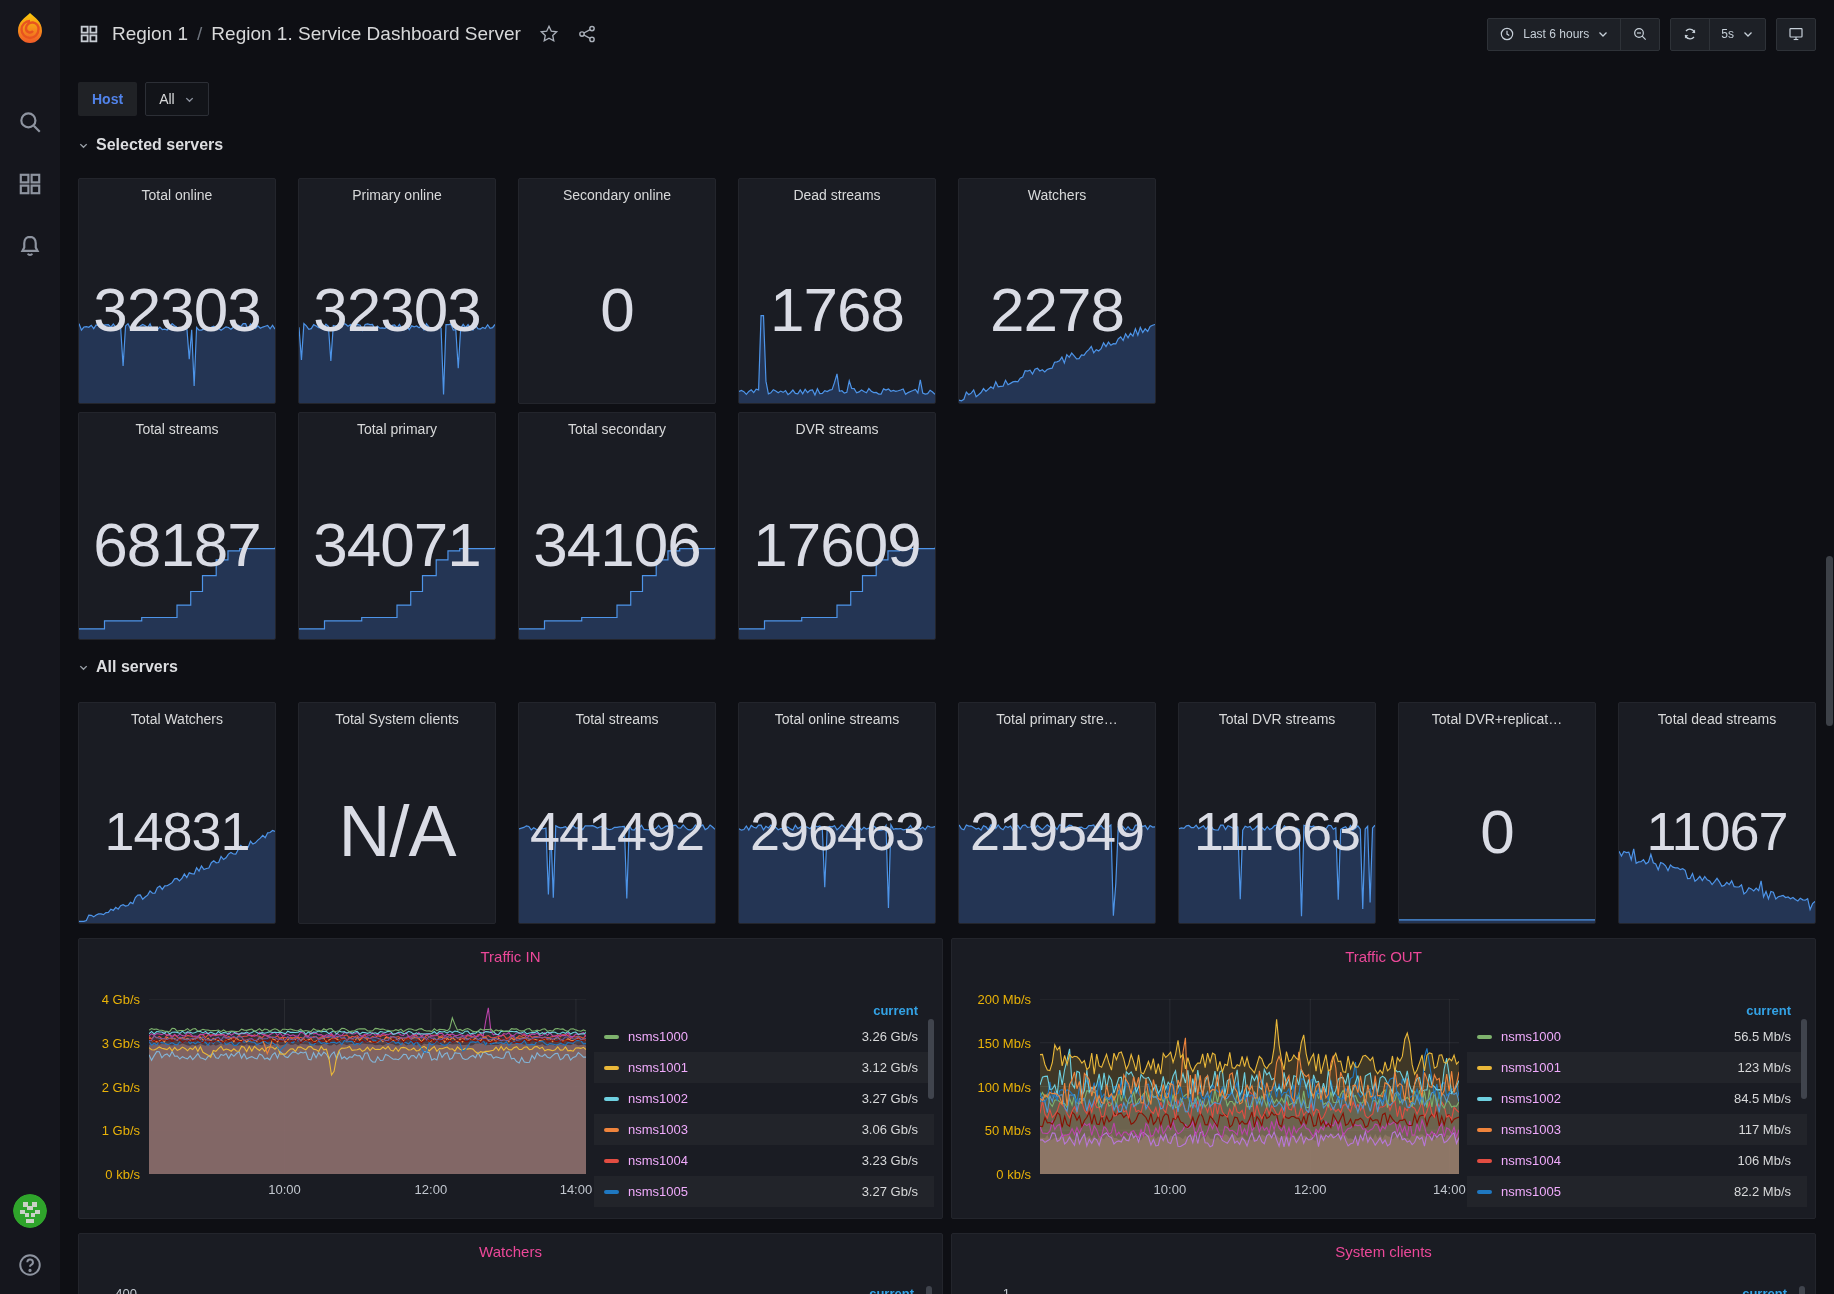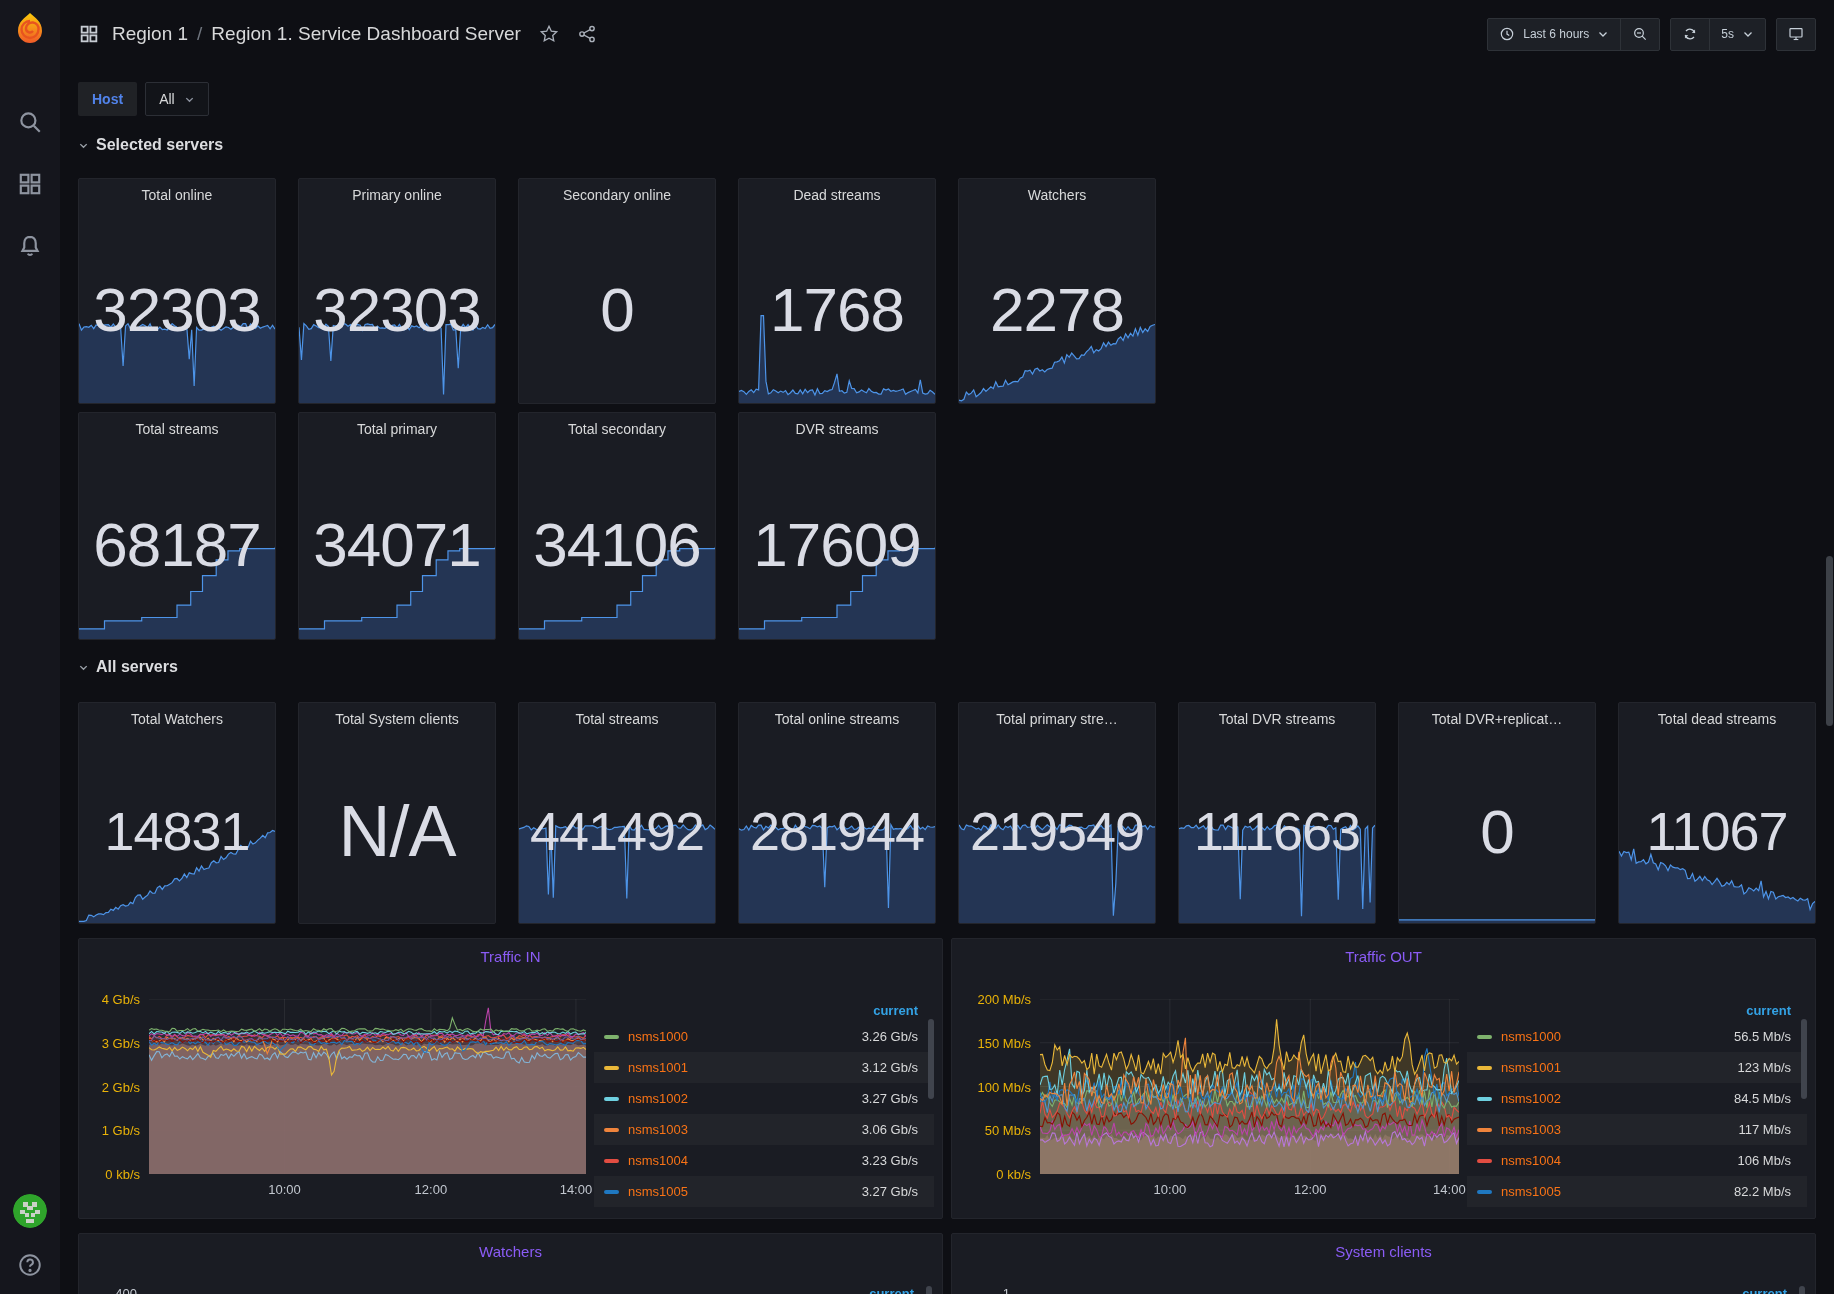--- a/index.html
+++ b/index.html
@@ -63,33 +63,33 @@
     font-size:62px;font-weight:500;color:#dadce5;letter-spacing:-1px;z-index:2;}
   .r3 .stat-value{font-size:54px;}
   .r3 .stat-value.v-lg{font-size:72px;}
   .r3 .stat-value.v-md{font-size:62px;}
   .spark{position:absolute;left:0;right:0;bottom:0;width:100%;height:46%;z-index:1;}
 
   
   .charts-grid{display:grid;grid-template-columns:1fr 1fr;gap:8px;margin-top:14px;}
   .chart-panel{height:281px;}
   .mini-panel{height:240px;}
-  .chart-title{text-align:center;font-size:15px;font-weight:500;color:#8b5cf6;padding-top:9px;cursor:pointer;}
+  .chart-title{text-align:center;font-size:15px;font-weight:500;color:#ec4899;padding-top:9px;cursor:pointer;}
   .plot{position:absolute;top:60px;bottom:44px;left:70px;width:calc(100% - 70px - 356px);}
   .plot-out .plot{left:88px;width:calc(100% - 88px - 356px);}
   .plot-svg{width:100%;height:100%;display:block;}
   .ylab{position:absolute;right:calc(100% + 9px);transform:translateY(-50%);font-size:13px;color:#eab308;white-space:nowrap;}
   .xlab{position:absolute;top:calc(100% + 8px);transform:translateX(-50%);font-size:13px;color:#c2c7cf;}
   .legend{position:absolute;top:62px;right:8px;width:340px;bottom:5px;overflow:hidden;}
   .legend-header{text-align:right;padding-right:16px;font-size:13px;font-weight:700;color:#33a2e5;
     height:20px;line-height:20px;cursor:pointer;}
   .legend-row{display:flex;align-items:center;height:31px;padding:0 16px 0 10px;font-size:13px;cursor:pointer;}
   .legend-rows > .legend-row:nth-child(even){background:rgba(255,255,255,0.035);}
   .swatch{width:15px;height:4px;border-radius:2px;margin-right:9px;flex:none;}
-  .l-name{color:#f97316;text-align:right;}
+  .l-name{color:#f0abfc;text-align:right;}
   .l-val{margin-left:auto;color:#d8d9da;}
   .legend-thumb{position:absolute;right:0;top:18px;width:6px;height:80px;background:#40444d;border-radius:3px;cursor:pointer;}
 
   
   .mini-ytick{position:absolute;left:22px;top:52px;width:36px;text-align:right;font-size:13px;color:#c2c7cf;}
   .mini-current{position:absolute;right:28px;top:52px;font-size:13px;font-weight:700;color:#33a2e5;cursor:pointer;}
   .mini-thumb{position:absolute;right:10px;top:52px;width:6px;height:24px;background:#40444d;border-radius:3px;cursor:pointer;}
 
   
   .page-scrollbar{position:fixed;right:0;top:0;width:10px;height:100%;}
@@ -356,21 +356,21 @@
       <div class="panel stat">
         <div class="panel-title">Total streams</div>
         <div class="stat-value">441492</div>
         <svg class="spark" viewBox="0 0 100 46" preserveAspectRatio="none">
             <path d="M0.00 3.16L1.25 2.76L2.50 2.47L3.75 1.74L5.00 2.01L6.25 3.61L7.50 2.60L8.75 3.32L10.00 3.64L11.25 2.92L12.50 3.07L13.75 2.74L15.00 32.93L16.25 2.95L17.50 34.38L18.75 1.67L20.00 2.33L21.25 2.62L22.50 2.44L23.75 2.08L25.00 3.33L26.25 3.17L27.50 1.52L28.75 2.73L30.00 2.67L31.25 2.28L32.50 3.41L33.75 1.78L35.00 1.79L36.25 1.77L37.50 1.66L38.75 2.11L40.00 2.73L41.25 2.29L42.50 1.99L43.75 2.01L45.00 3.20L46.25 3.42L47.50 3.20L48.75 2.42L50.00 2.43L51.25 2.22L52.50 2.11L53.75 1.96L55.00 34.73L56.25 1.52L57.50 3.45L58.75 3.66L60.00 2.27L61.25 2.85L62.50 1.46L63.75 3.34L65.00 3.49L66.25 3.58L67.50 2.14L68.75 3.32L70.00 2.85L71.25 1.58L72.50 3.16L73.75 2.60L75.00 1.89L76.25 1.81L77.50 2.94L78.75 1.50L80.00 1.38L81.25 2.67L82.50 2.82L83.75 1.29L85.00 2.57L86.25 3.48L87.50 3.60L88.75 2.96L90.00 1.35L91.25 3.05L92.50 2.00L93.75 1.31L95.00 3.45L96.25 2.90L97.50 1.37L98.75 2.26L100.00 3.31L100 46L0 46Z" fill="rgba(59,113,200,0.30)"></path>
             <path d="M0.00 3.16L1.25 2.76L2.50 2.47L3.75 1.74L5.00 2.01L6.25 3.61L7.50 2.60L8.75 3.32L10.00 3.64L11.25 2.92L12.50 3.07L13.75 2.74L15.00 32.93L16.25 2.95L17.50 34.38L18.75 1.67L20.00 2.33L21.25 2.62L22.50 2.44L23.75 2.08L25.00 3.33L26.25 3.17L27.50 1.52L28.75 2.73L30.00 2.67L31.25 2.28L32.50 3.41L33.75 1.78L35.00 1.79L36.25 1.77L37.50 1.66L38.75 2.11L40.00 2.73L41.25 2.29L42.50 1.99L43.75 2.01L45.00 3.20L46.25 3.42L47.50 3.20L48.75 2.42L50.00 2.43L51.25 2.22L52.50 2.11L53.75 1.96L55.00 34.73L56.25 1.52L57.50 3.45L58.75 3.66L60.00 2.27L61.25 2.85L62.50 1.46L63.75 3.34L65.00 3.49L66.25 3.58L67.50 2.14L68.75 3.32L70.00 2.85L71.25 1.58L72.50 3.16L73.75 2.60L75.00 1.89L76.25 1.81L77.50 2.94L78.75 1.50L80.00 1.38L81.25 2.67L82.50 2.82L83.75 1.29L85.00 2.57L86.25 3.48L87.50 3.60L88.75 2.96L90.00 1.35L91.25 3.05L92.50 2.00L93.75 1.31L95.00 3.45L96.25 2.90L97.50 1.37L98.75 2.26L100.00 3.31" fill="none" stroke="#4D94E8" stroke-width="1.2" vector-effect="non-scaling-stroke"></path>
           </svg>
       </div>
       <div class="panel stat">
         <div class="panel-title">Total online streams</div>
-        <div class="stat-value">281944</div>
+        <div class="stat-value">296463</div>
         <svg class="spark" viewBox="0 0 100 46" preserveAspectRatio="none">
             <path d="M0.00 3.12L1.25 3.73L2.50 3.45L3.75 1.82L5.00 3.63L6.25 1.56L7.50 2.38L8.75 2.76L10.00 1.38L11.25 1.41L12.50 3.57L13.75 1.97L15.00 2.69L16.25 1.43L17.50 2.55L18.75 2.43L20.00 3.53L21.25 3.00L22.50 2.98L23.75 2.34L25.00 2.30L26.25 3.12L27.50 3.68L28.75 1.43L30.00 2.95L31.25 2.44L32.50 1.34L33.75 2.14L35.00 2.38L36.25 3.09L37.50 1.55L38.75 1.64L40.00 2.23L41.25 1.81L42.50 3.03L43.75 29.60L45.00 2.68L46.25 2.00L47.50 2.18L48.75 1.66L50.00 3.55L51.25 2.59L52.50 1.28L53.75 2.32L55.00 3.25L56.25 2.69L57.50 1.87L58.75 3.30L60.00 3.17L61.25 2.27L62.50 3.59L63.75 2.42L65.00 3.17L66.25 2.81L67.50 2.99L68.75 1.80L70.00 2.69L71.25 3.66L72.50 3.70L73.75 3.37L75.00 1.55L76.25 39.05L77.50 1.25L78.75 3.35L80.00 3.05L81.25 3.12L82.50 2.97L83.75 3.58L85.00 3.32L86.25 2.93L87.50 1.55L88.75 3.31L90.00 2.71L91.25 1.64L92.50 3.17L93.75 2.41L95.00 3.45L96.25 1.81L97.50 2.27L98.75 2.38L100.00 2.07L100 46L0 46Z" fill="rgba(59,113,200,0.30)"></path>
             <path d="M0.00 3.12L1.25 3.73L2.50 3.45L3.75 1.82L5.00 3.63L6.25 1.56L7.50 2.38L8.75 2.76L10.00 1.38L11.25 1.41L12.50 3.57L13.75 1.97L15.00 2.69L16.25 1.43L17.50 2.55L18.75 2.43L20.00 3.53L21.25 3.00L22.50 2.98L23.75 2.34L25.00 2.30L26.25 3.12L27.50 3.68L28.75 1.43L30.00 2.95L31.25 2.44L32.50 1.34L33.75 2.14L35.00 2.38L36.25 3.09L37.50 1.55L38.75 1.64L40.00 2.23L41.25 1.81L42.50 3.03L43.75 29.60L45.00 2.68L46.25 2.00L47.50 2.18L48.75 1.66L50.00 3.55L51.25 2.59L52.50 1.28L53.75 2.32L55.00 3.25L56.25 2.69L57.50 1.87L58.75 3.30L60.00 3.17L61.25 2.27L62.50 3.59L63.75 2.42L65.00 3.17L66.25 2.81L67.50 2.99L68.75 1.80L70.00 2.69L71.25 3.66L72.50 3.70L73.75 3.37L75.00 1.55L76.25 39.05L77.50 1.25L78.75 3.35L80.00 3.05L81.25 3.12L82.50 2.97L83.75 3.58L85.00 3.32L86.25 2.93L87.50 1.55L88.75 3.31L90.00 2.71L91.25 1.64L92.50 3.17L93.75 2.41L95.00 3.45L96.25 1.81L97.50 2.27L98.75 2.38L100.00 2.07" fill="none" stroke="#4D94E8" stroke-width="1.2" vector-effect="non-scaling-stroke"></path>
           </svg>
       </div>
       <div class="panel stat">
         <div class="panel-title">Total primary stre…</div>
         <div class="stat-value">219549</div>
         <svg class="spark" viewBox="0 0 100 46" preserveAspectRatio="none">
             <path d="M0.00 1.33L1.25 3.12L2.50 3.56L3.75 1.36L5.00 1.89L6.25 1.85L7.50 2.48L8.75 3.23L10.00 2.81L11.25 3.70L12.50 1.72L13.75 2.20L15.00 3.56L16.25 1.33L17.50 1.42L18.75 2.90L20.00 1.37L21.25 2.87L22.50 3.54L23.75 1.90L25.00 2.50L26.25 1.84L27.50 3.67L28.75 1.71L30.00 1.59L31.25 3.22L32.50 1.59L33.75 1.28L35.00 2.46L36.25 2.29L37.50 1.85L38.75 3.02L40.00 1.55L41.25 2.50L42.50 3.48L43.75 2.32L45.00 1.28L46.25 2.17L47.50 2.64L48.75 2.03L50.00 3.39L51.25 1.33L52.50 1.42L53.75 2.54L55.00 2.36L56.25 1.40L57.50 1.58L58.75 3.41L60.00 3.73L61.25 2.44L62.50 2.30L63.75 3.06L65.00 2.91L66.25 1.62L67.50 1.66L68.75 1.37L70.00 3.68L71.25 2.56L72.50 1.64L73.75 3.03L75.00 3.21L76.25 2.26L77.50 1.32L78.75 42.58L80.00 28.02L81.25 2.06L82.50 1.31L83.75 2.23L85.00 3.55L86.25 2.12L87.50 3.49L88.75 3.72L90.00 1.49L91.25 1.28L92.50 1.33L93.75 2.06L95.00 1.63L96.25 3.38L97.50 1.61L98.75 2.33L100.00 2.20L100 46L0 46Z" fill="rgba(59,113,200,0.30)"></path>

